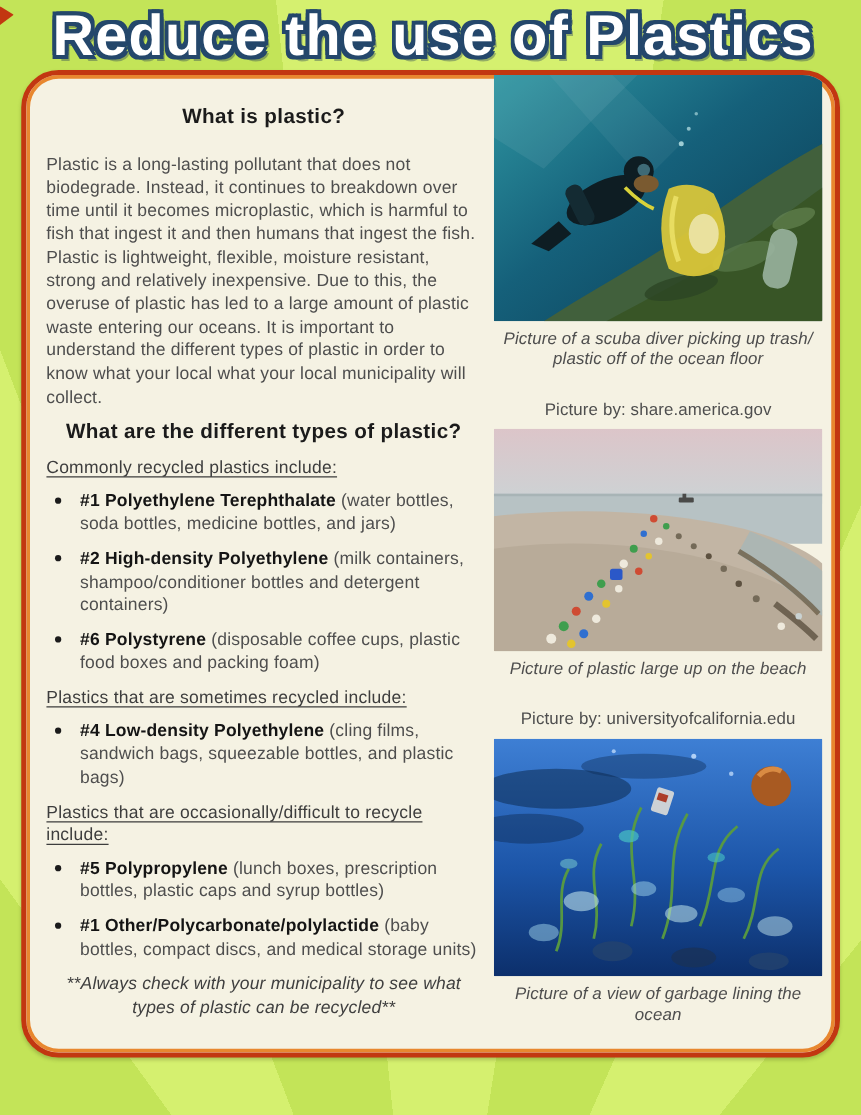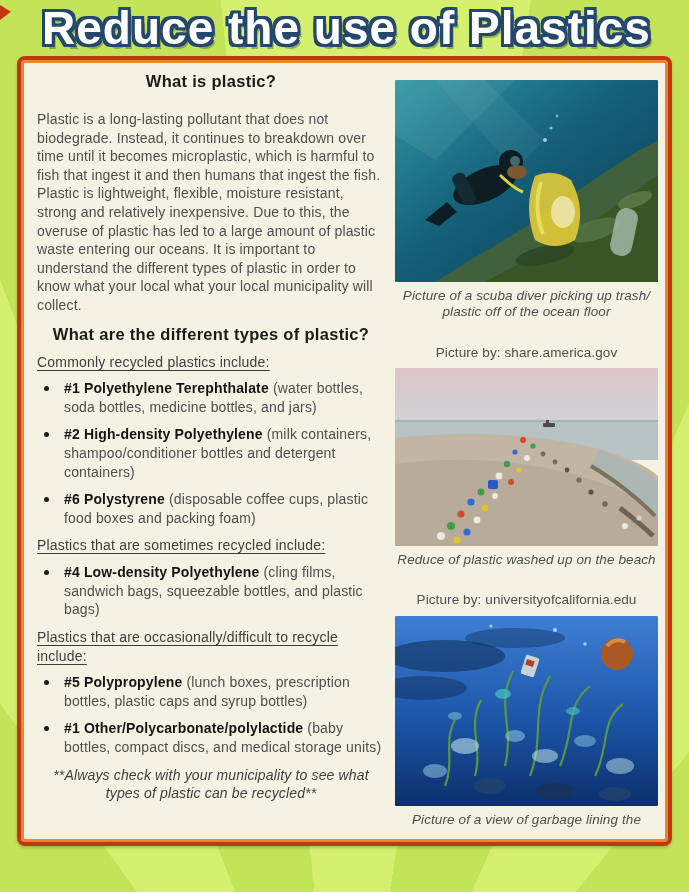--- a/index.html
+++ b/index.html
@@ -41,25 +41,26 @@
       -3px  3px 0 var(--title-outline), 3px  3px 0 var(--title-outline),
       -3px  0   0 var(--title-outline), 3px  0   0 var(--title-outline),
        0   -3px 0 var(--title-outline), 0    3px 0 var(--title-outline),
        4px  5px 0 rgba(25,50,85,.35);
     white-space:nowrap;
   }
   .card{
     position:absolute;left:17px;right:17px;top:56px;bottom:46px;z-index:1;
     background:var(--card-background);
     border:4px solid var(--card-border);
-    border-radius:8px;
+    border-radius:30px;
     box-shadow:inset 0 0 0 3px var(--card-border-inner),0 2px 3px rgba(60,60,20,.25);
     display:flex;gap:10px;
     padding:9px 10px 8px 16px;
     overflow:hidden;
+    align-items:center;
   }
   .col-left{flex:1;min-width:0;color:var(--body-text);font-size:14px;line-height:1.33;letter-spacing:.15px;overflow:hidden}
   .col-right{width:263px;flex:none;overflow:hidden}
   .sec-heading{
     text-align:center;color:var(--heading-color);
     font-size:16.5px;font-weight:bold;letter-spacing:.3px;
     margin:2px 0 5px;
   }
   .intro{margin:17px 0 9px}
   .h2{margin:6px 0 7px}
@@ -229,21 +230,21 @@
           <circle cx="148" cy="86" r="2.4" fill="#746a58"></circle>
             <circle cx="160" cy="94" r="2.4" fill="#746a58"></circle>
           <circle cx="172" cy="102" r="2.4" fill="#5d5140"></circle>
             <circle cx="184" cy="112" r="2.6" fill="#746a58"></circle>
           <circle cx="196" cy="124" r="2.6" fill="#5d5140"></circle>
             <circle cx="210" cy="136" r="2.8" fill="#746a58"></circle>
           <circle cx="230" cy="158" r="3" fill="#eee9dc"></circle>
             <circle cx="244" cy="150" r="2.6" fill="#c9d2d2"></circle>
         </g>
       </svg>
-      <div class="caption">Reduce of plastic washed up on the beach</div>
+      <div class="caption">Picture of plastic large up on the beach</div>
       <div class="credit">Picture by: universityofcalifornia.edu</div>
 
       <svg class="photo photo-3" width="263" height="190" viewBox="0 0 263 190">
         <defs>
           <linearGradient id="sea3" x1="0" y1="0" x2="0" y2="1">
             <stop offset="0" stop-color="#3e7fd4"></stop>
             <stop offset="0.55" stop-color="#1c55a8"></stop>
             <stop offset="1" stop-color="#0c2f6b"></stop>
           </linearGradient>
         </defs>

